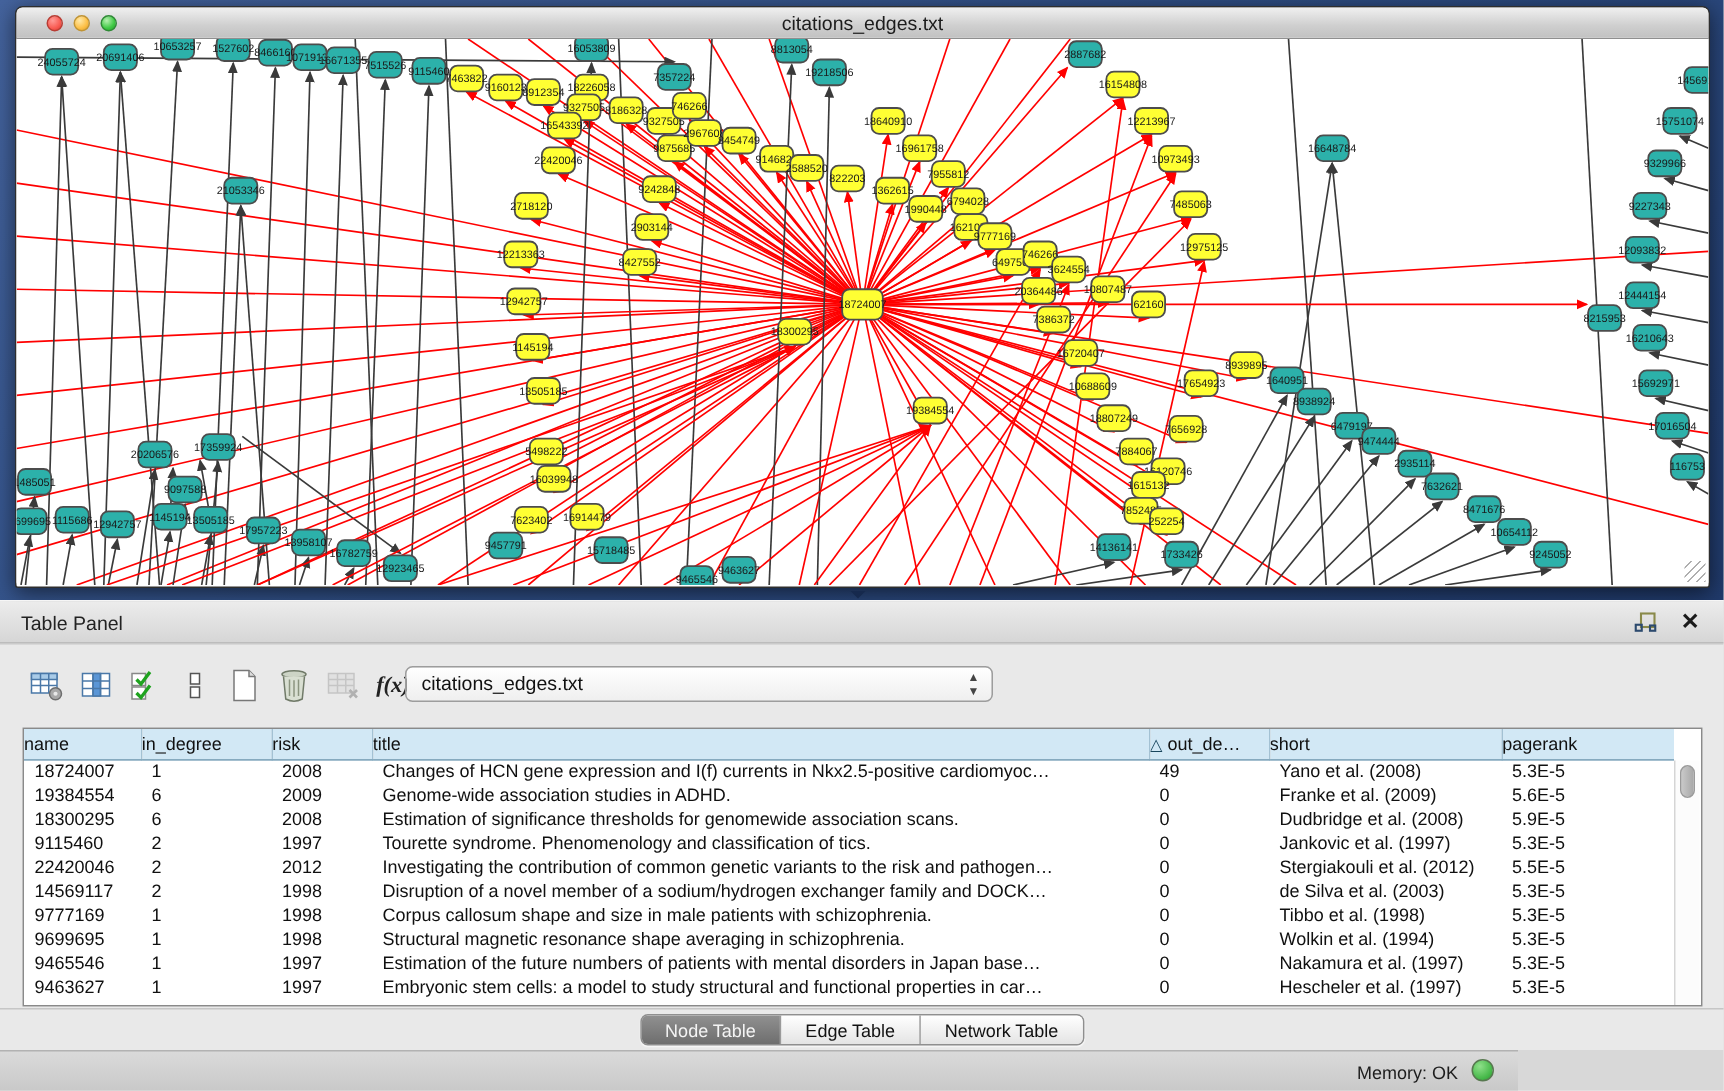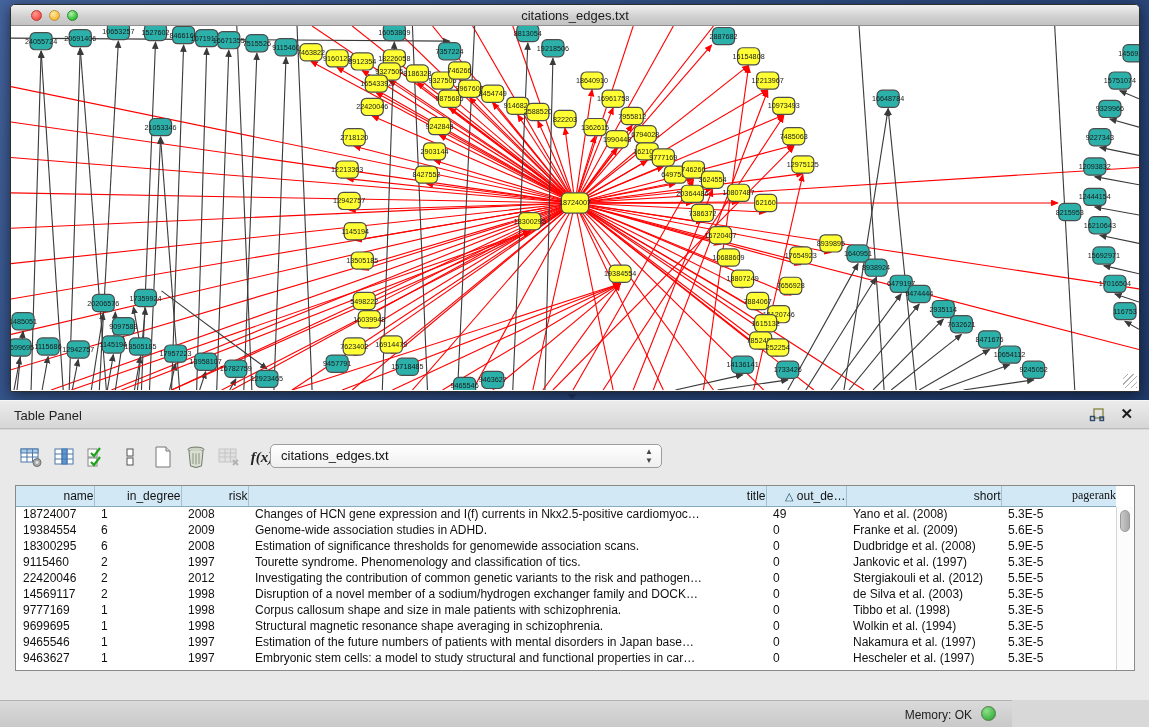--- a/index.html
+++ b/index.html
@@ -37,22 +37,22 @@
   .fx { font-family:"Liberation Serif", serif; font-style:italic; font-weight:bold; font-size:15px; color:#222; }
   .dropdown { position:absolute; left:270px; top:14px; width:392px; height:24px;
     background:linear-gradient(#ffffff,#efefef); border:1px solid #9d9d9d; border-radius:5px;
     font-size:13px; color:#111; line-height:22px; padding-left:10px; cursor:pointer;}
   .dd-arrows { position:absolute; right:8px; top:2px; display:flex; flex-direction:column; line-height:9px; font-size:8px; color:#444;}
   
   .tablewrap { position:absolute; left:15px; top:55px; width:1120px; height:186px;
     border:1px solid #8a8a8a; background:#fff; overflow:hidden; }
   table.grid { border-collapse:collapse; table-layout:fixed; width:1100px; font-size:12px; }
   table.grid th { height:20px; background:#d2e8f5; font-weight:normal; color:#111;
-    border-right:1px solid #a3c1d3; border-bottom:1px solid #86aabf; text-align:right; overflow:hidden; white-space:nowrap;}
-  table.grid th:last-child{ border-right:none;font-family:Liberation Serif, serif; }
+    border-right:1px solid #a3c1d3; border-bottom:1px solid #86aabf; text-align:left; overflow:hidden; white-space:nowrap;}
+  table.grid th:last-child{ border-right:none; }
   table.grid td { height:16px; padding:0 0 0 7px; color:#101010; white-space:nowrap; overflow:hidden; }
   .sortglyph { color:#18455c; font-size:11px; }
   .c0{width:78px;} .c1{width:87px;} .c2{width:67px;} .c3{width:518px;} .c4{width:80px;} .c5{width:155px;} .c6{width:115px;}
   .vscroll { position:absolute; right:1px; top:21px; width:17px; height:164px; background:#fcfcfc; border-left:1px solid #d5d5d5;}
   .vthumb { position:absolute; left:3px; top:3px; width:10px; height:22px; border-radius:6px;
     background:linear-gradient(90deg,#c9c9c9,#a8a8a8); border:1px solid #9a9a9a;}
   
   .tabsbar { position:absolute; left:0; top:242px; width:1149px; height:28px; border-top:1px solid #c6c6c6; }
   .segmented { position:absolute; left:50%; top:3px; transform:translateX(-50%); display:flex;
     border:1px solid #8f8f8f; border-radius:5px; overflow:hidden; height:21px;
@@ -927,18 +927,25 @@
             <td>Hescheler et al. (1997)</td>
             <td>5.3E-5</td>
           </tr>
         </tbody>
     </table>
     <div class="vscroll">
       <div class="vthumb"></div>
     </div>
   </div>
 
+  <div class="tabsbar">
+    <div class="segmented" id="tabs">
+        <div class="seg selected">Node Table</div>
+        <div class="seg">Edge Table</div>
+        <div class="seg">Network Table</div>
+      </div>
+  </div>
 </div>
 
 <div class="statusbar">
   <span class="mem">Memory: OK</span>
   <span class="memdot"></span>
 </div>
 
 </body></html>

